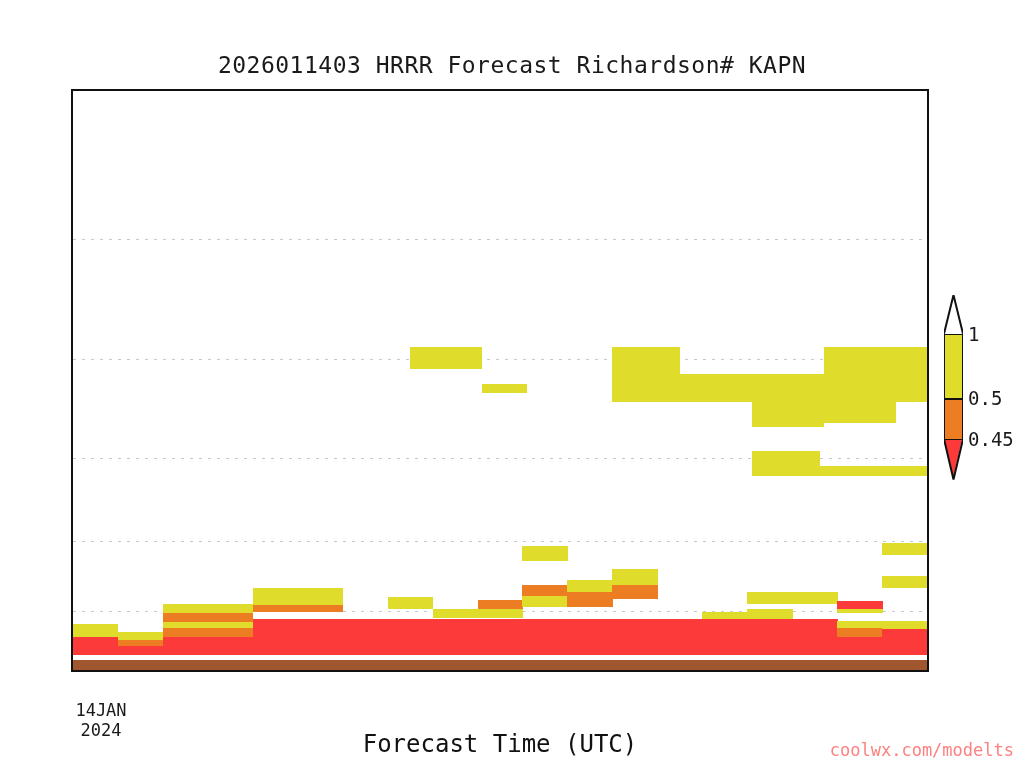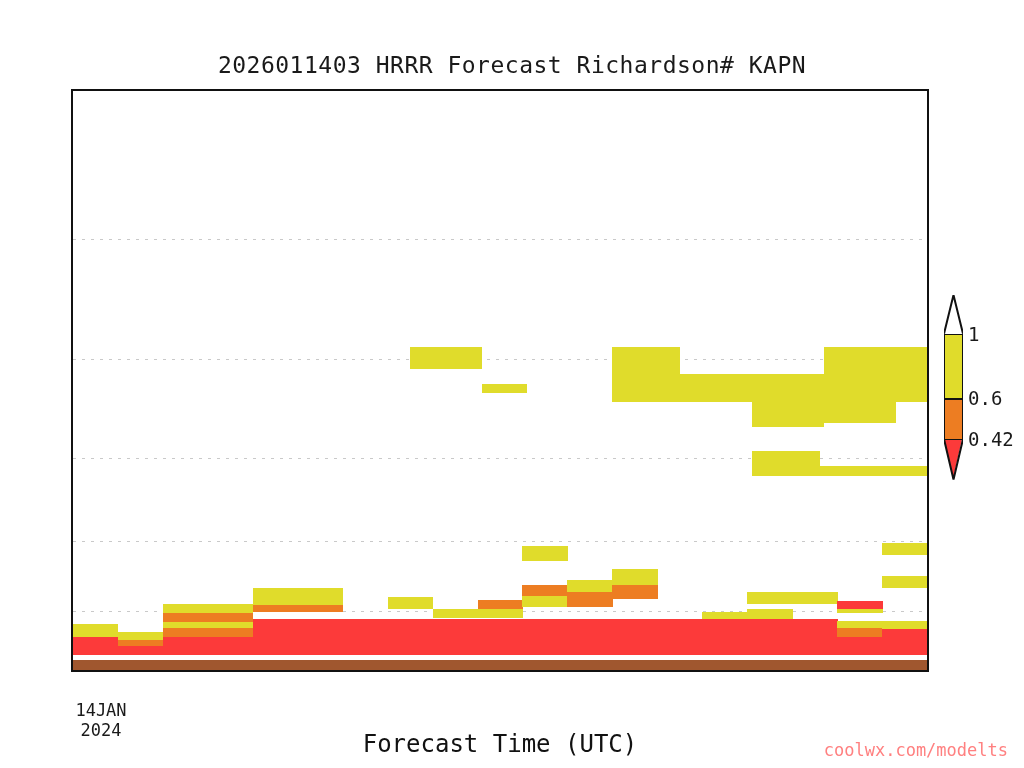--- a/index.html
+++ b/index.html
@@ -29,21 +29,21 @@
 
   .xtick-wrap{position:absolute;top:100%;width:0;height:0;}
   .xtick-mark{position:absolute;left:-1px;top:0;width:2px;height:8px;background:#111;}
 
   #xaxis-title{position:absolute;left:71px;top:730px;width:858px;text-align:center;
      font-size:24px;color:#111;white-space:pre;}
 
   #date-stamp{position:absolute;left:41px;top:700px;width:120px;text-align:center;
      font-size:17px;line-height:20px;color:#1a1a1a;white-space:pre;}
 
-  #watermark{position:absolute;right:16px;top:740px;font-size:17px;
+  #watermark{position:absolute;right:10px;top:740px;font-size:17px;
      color:#ff8080;white-space:nowrap;}
 
   
   #colorbar{position:absolute;left:944px;top:295px;width:19px;height:184px;}
   .cb-seg{position:absolute;left:0;width:19px;box-sizing:border-box;
      border-left:1.5px solid #111;border-right:1.5px solid #111;}
   .cb-line{position:absolute;left:0;width:19px;height:1.5px;background:#111;}
   .cb-tri{position:absolute;left:0;width:0;height:0;}
   .cb-label{position:absolute;left:24px;transform:translateY(-50%);
      font-size:19px;white-space:nowrap;color:#1a1a1a;}
@@ -259,16 +259,16 @@
     </svg>
     <div class="cb-seg" style="top: 38.64px; height: 64.4px; background: rgb(224, 220, 43);"></div>
     <div class="cb-seg" style="top: 103.04px; height: 40.48px; background: rgb(237, 125, 34);"></div>
     <div class="cb-tri" style="top: 143.52px; border-left: 9.5px solid transparent; border-right: 9.5px solid transparent; border-top: 40.48px solid rgb(252, 58, 58);"></div>
     <svg width="19" height="42.47999999999999" style="position: absolute; left: 0px; top: 143.52px;">
       <polyline points="0,0 9.5,40.47999999999999 19,0" fill="none" stroke="#111" stroke-width="2"></polyline>
     </svg>
     <div class="cb-line" style="top: 38.64px;"></div>
     <div class="cb-label" style="top: 38.64px;">1</div>
     <div class="cb-line" style="top: 103.04px;"></div>
-    <div class="cb-label" style="top: 103.04px;">0.6</div>
+    <div class="cb-label" style="top: 103.04px;">0.5</div>
     <div class="cb-line" style="top: 143.52px;"></div>
-    <div class="cb-label" style="top: 143.52px;">0.42</div>
+    <div class="cb-label" style="top: 143.52px;">0.45</div>
   </div>
 
 </body></html>

